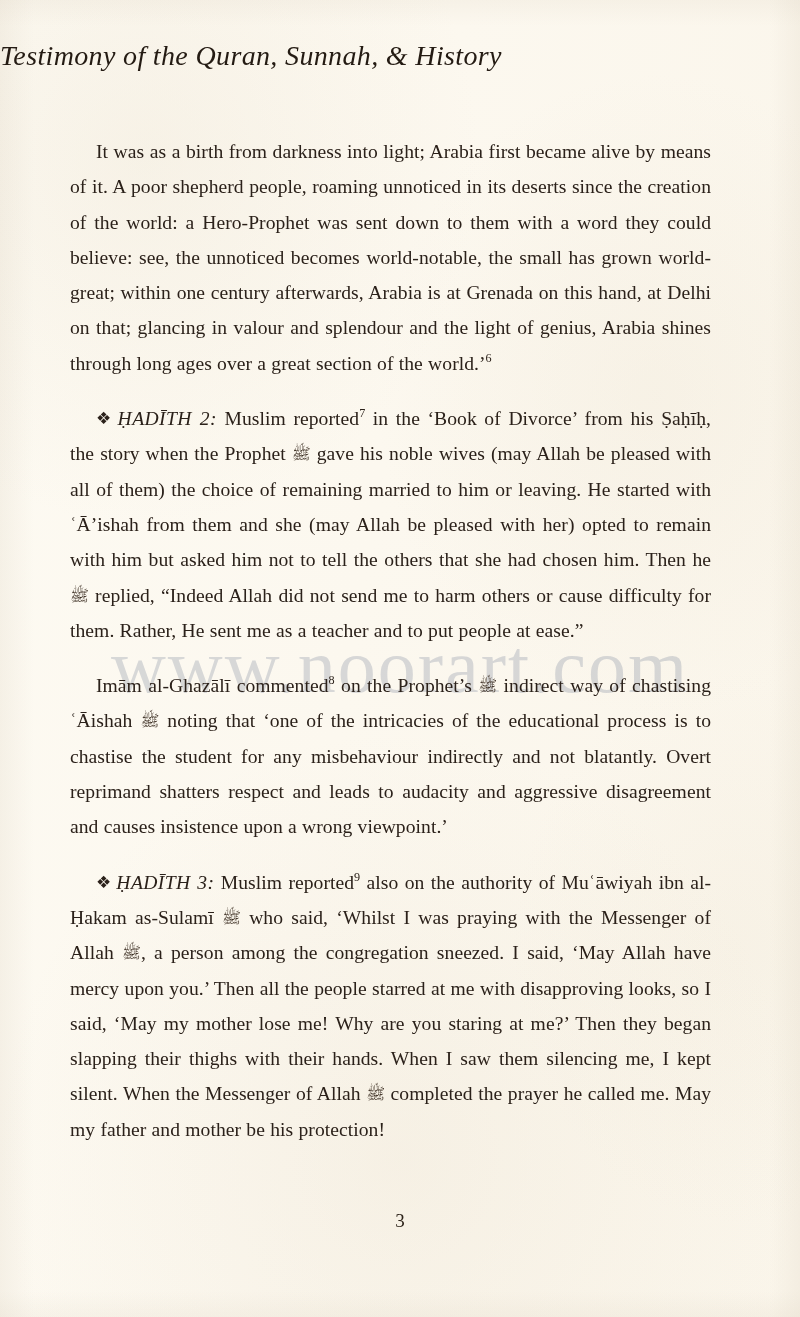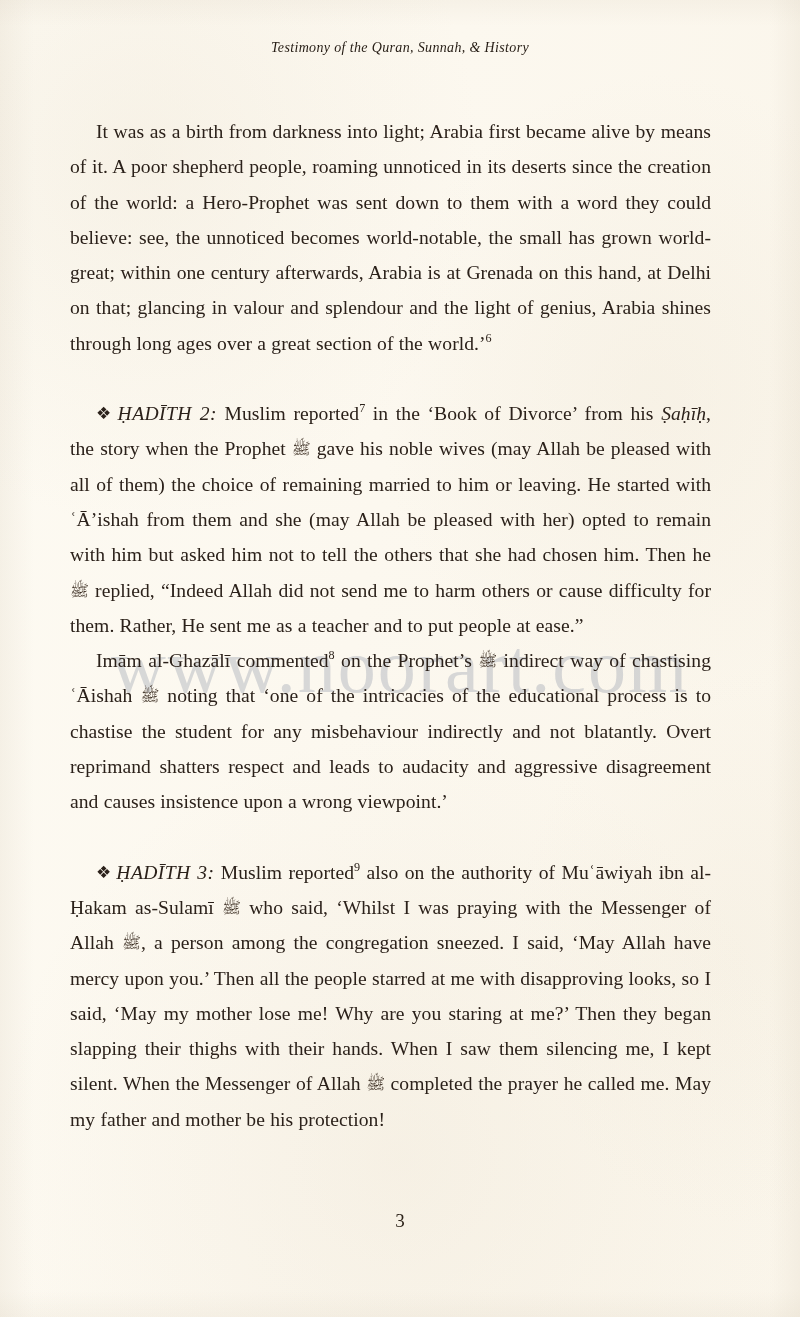--- a/index.html
+++ b/index.html
@@ -45,23 +45,22 @@
     position: absolute;
     inset: 0;
     z-index: 3;
   }
 
   .running-head {
     position: absolute;
     left: 0;
     right: 0;
     top: 40px;
-    text-align: center;
     font-style: italic;
-    font-size: 14px;
+    font-size: 28px;
     letter-spacing: 0.35px;
     color: #241b13;
   }
 
   .text-block {
     position: absolute;
     left: 70px;
     top: 114px;
     width: 641px;
   }
@@ -71,35 +70,36 @@
     text-align: justify;
     text-justify: inter-word;
     font-size: 19.6px;
     line-height: 35.3px;
     color: #2b211a;
     letter-spacing: 0.05px;
     word-spacing: 0.3px;
   }
   p.body.indent {
     text-indent: 26px;
+    margin-top: 20px;
   }
   p.gap {
     margin-top: 35px;
   }
   p.gap-small {
     margin-top: 0;
   }
 
   sup {
     font-size: 0.62em;
     vertical-align: super;
     line-height: 0;
   }
 
-  .italic { font-style: italic; }
+  .italic { }
 
   .floret {
     font-size: 17px;
     vertical-align: 1px;
     letter-spacing: 0;
     margin-right: 4px;
   }
 
   .hadith-label {
     letter-spacing: 0.4px;

